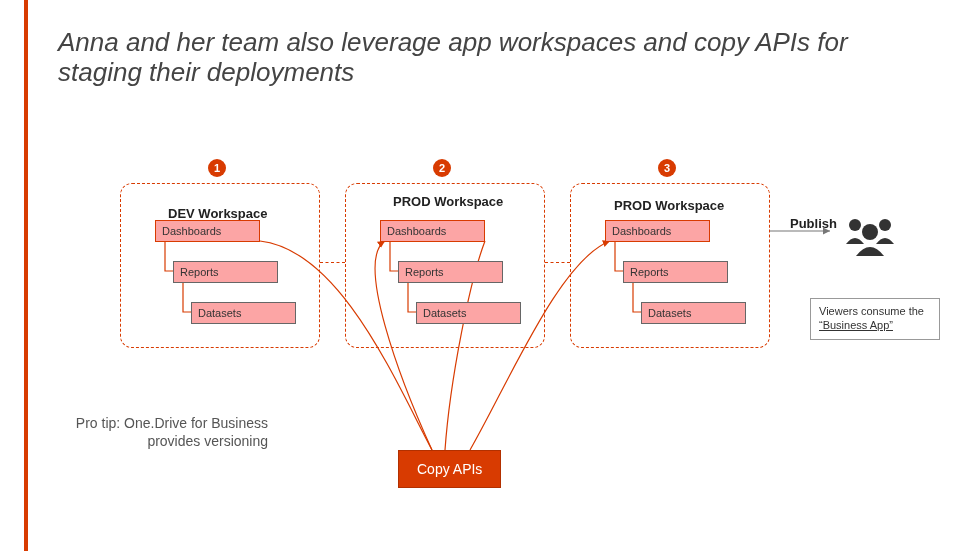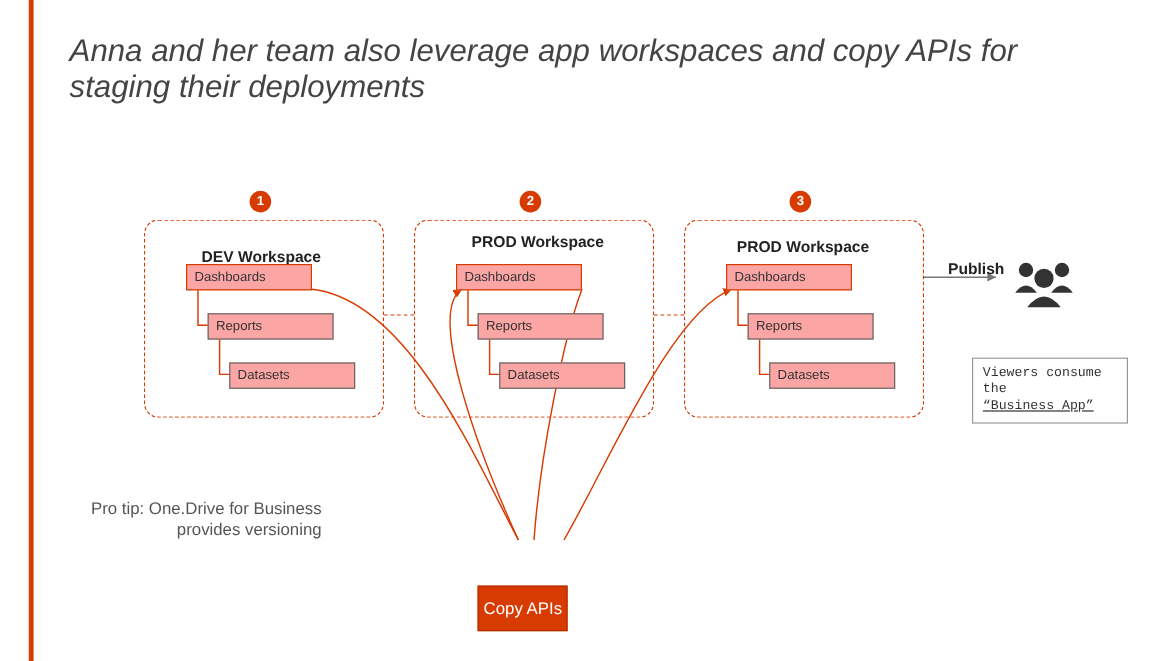--- a/index.html
+++ b/index.html
@@ -86,39 +86,37 @@
   }
   .viewers-box {
     position: absolute;
     width: 130px;
     padding: 6px 8px;
     border: 1px solid #999;
     font-size: 11px;
     color: #333;
     background: #fff;
     line-height: 1.25;
-    font-family: Liberation Mono, monospace;
   }
   .viewers-box .underline { text-decoration: underline; }
   .protip {
     position: absolute;
     font-size: 14px;
     color: #555;
     line-height: 1.25;
     width: 200px;
     text-align: right;
   }
   .copy-apis {
     position: absolute;
     background: #d83b01;
     color: #fff;
     font-size: 14px;
-    padding: 10px 4px;
+    padding: 10px 18px;
     border: 1px solid #b23000;
-    margin-top: 38px;
   }
   .people-icon {
     position: absolute;
   }
   .red-dashed-line {
     position: absolute;
     border-bottom: 1.5px dashed #d83b01;
   }
 </style>
 </head>

